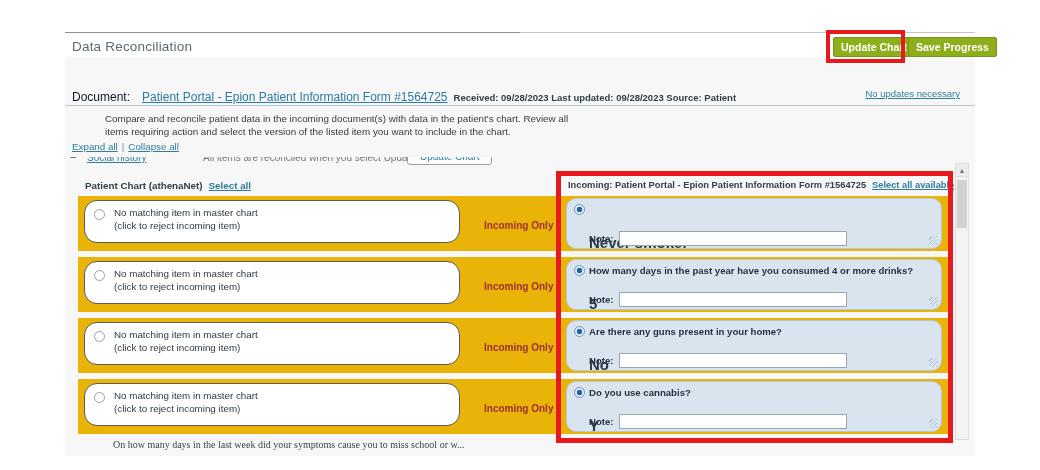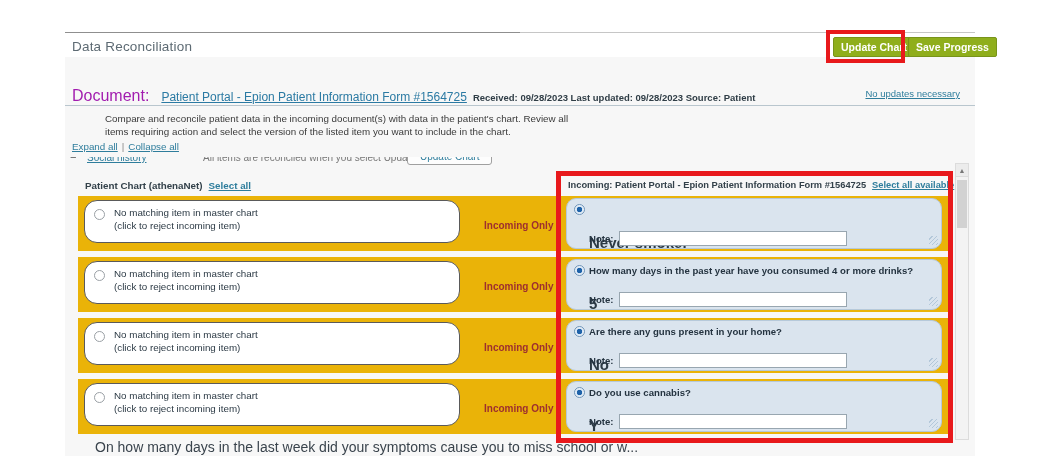--- a/index.html
+++ b/index.html
@@ -23,21 +23,21 @@
   .red-box { border:4px solid #e8191c; z-index:40; pointer-events:none; }
   .red1 { left:826px; top:30px; width:79px; height:33px; }
   .red2 { left:556px; top:171px; width:397px; height:272px; border-width:5px; }
 
   a.tlink { color:#2e7d9c; text-decoration:underline; cursor:pointer; }
   .sep { color:#8a8a8a; padding:0 4px; }
 
   .top-links { right:78px; top:59px; font-size:9.5px; white-space:nowrap; z-index:5; }
 
   .doc-line { left:72px; top:87px; white-space:nowrap; z-index:5; }
-  .doc-label { font-size:16px; color:#a21caf;text-align:center; }
+  .doc-label { font-size:12px; color:#0f172a;text-align:center; }
   .doc-link { font-size:12px; color:#2b7aa3; text-decoration:underline; cursor:pointer; margin:0 6px 0 12px; }
   .doc-meta { font-size:9.5px; font-weight:bold; color:#2f3d46; }
   .no-updates { right:80px; top:88px; font-size:9.5px; z-index:5; }
   .divider { left:65px; top:105px; width:910px; height:1px; background:#b9c6ce; }
 
   .instructions { left:72px; top:112px; font-size:9.8px; color:#3a3a3a; line-height:13px;margin-left:33px; }
   .expand-links { left:72px; top:141px; font-size:9.8px; }
 
   .clipped-row { left:65px; top:157px; width:888px; height:12px; overflow:hidden; background:#f7f7f7; }
   .clipped-inner { position:absolute; top:-9px; left:0; width:100%; height:22px; white-space:nowrap; }
@@ -77,21 +77,21 @@
   .note-input { width:228px; height:15px; border:1px solid #98a6b0; background:#fff; margin-left:5px;
     vertical-align:middle; font-size:9.5px; padding:0 3px; font-family:"Liberation Sans", sans-serif; }
   .grip { position:absolute; right:3px; bottom:3px; width:9px; height:9px;
     background:repeating-linear-gradient(135deg, transparent 0 2px, #a9c0d4 2px 3px); opacity:.8; }
 
   .scrollbar { left:955px; top:163px; width:14px; height:277px; background:#f3f3f3; border:1px solid #dcdcdc; z-index:6; }
   .sb-up { position:absolute; left:0; top:0; width:12px; height:13px; background:#ececec;
     border-bottom:1px solid #dcdcdc; font-size:7px; color:#777; text-align:center; line-height:13px; cursor:pointer; }
   .sb-thumb { position:absolute; left:1px; top:16px; width:10px; height:48px; background:#d2d2d2; cursor:grab; }
 
-  .footer-text { left:95px; top:439px; font-size:14px; color:#3a444d; white-space:nowrap; }
+  .footer-text { left:113px; top:439px; font-size:10px; color:#3a444d; white-space:nowrap;font-family:Liberation Serif, serif; }
 </style>
 </head>
 <body>
 
 <div class="canvas">
 
   <div class="abs panel"></div>
   <div class="abs topline-l"></div>
   <div class="abs topline-r"></div>
 

